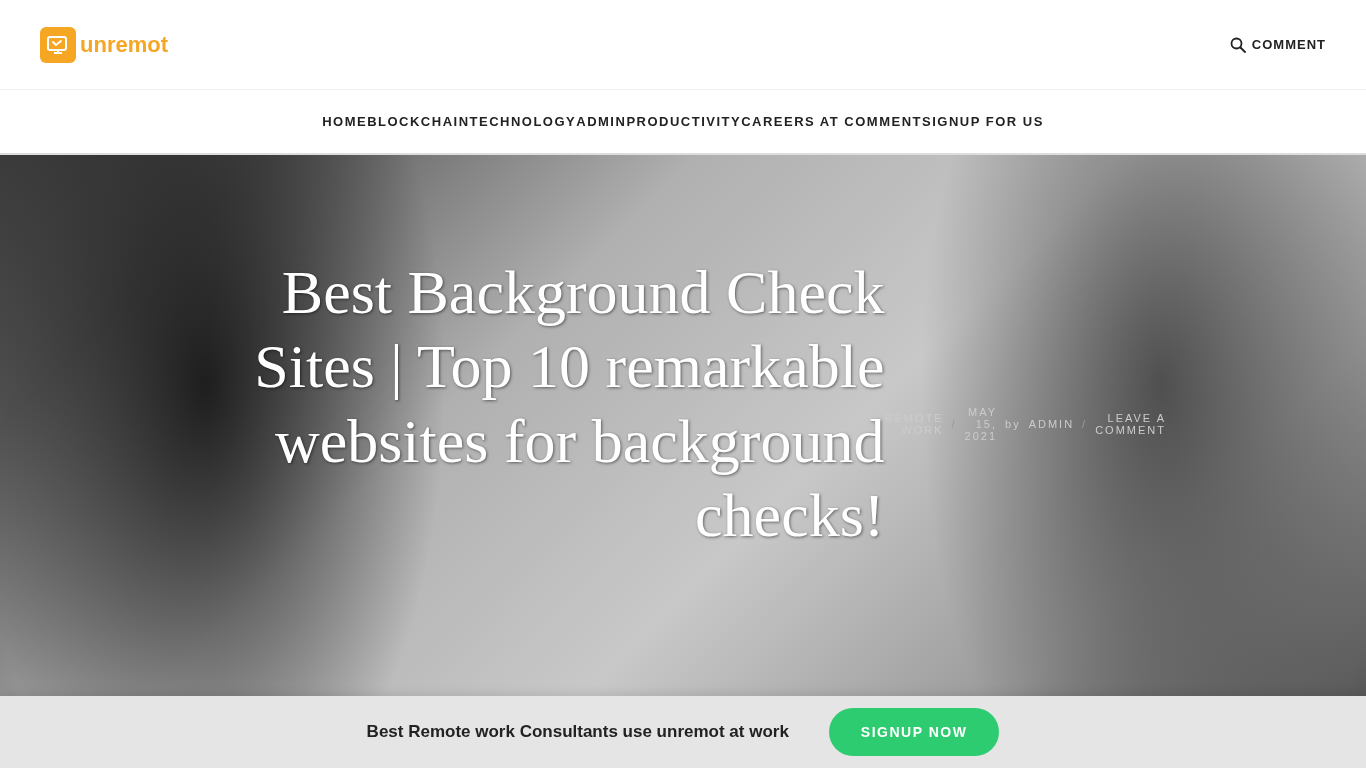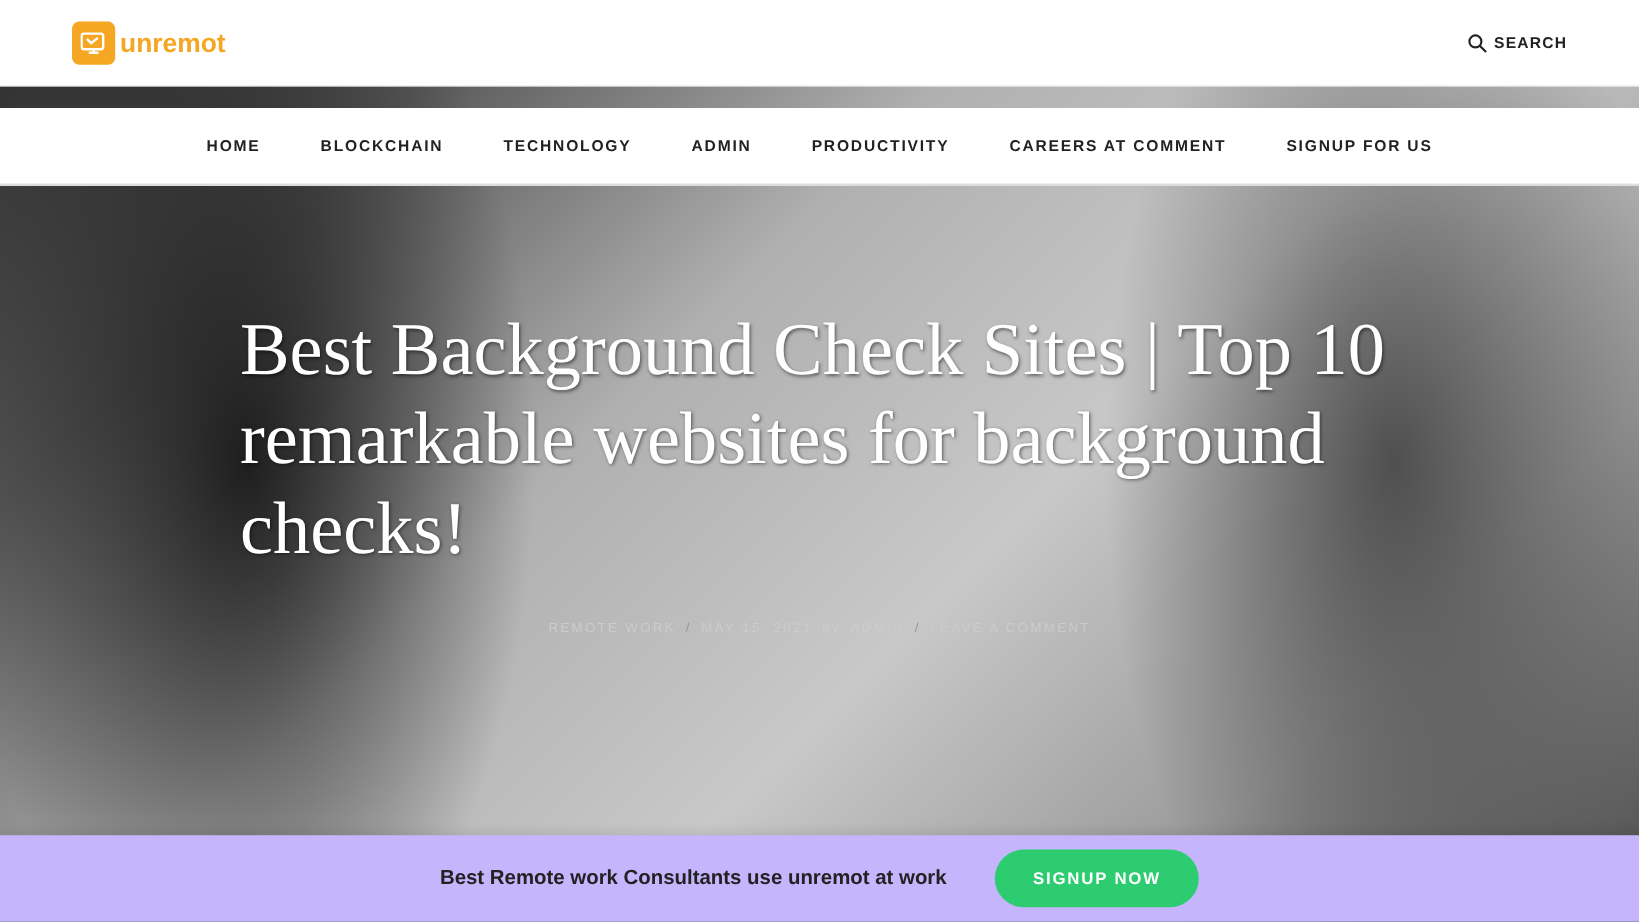--- a/index.html
+++ b/index.html
@@ -2,26 +2,26 @@
 <html><head>
   <meta charset="utf-8">
   <style>
     * { margin: 0; padding: 0; box-sizing: border-box; }
     body { font-family: Georgia, 'Times New Roman', serif; background: #fff; width: 1366px; height: 768px; overflow: hidden; }
 
     
     .header {
       position: absolute;
       top: 0; left: 0; right: 0;
-      height: 72px;
+      height: 90px;
       background: #fff;
       display: flex;
       align-items: center;
       justify-content: space-between;
-      padding: 0 60px;
+      padding: 0 40px;
       z-index: 100;
       border-bottom: 1px solid #eee;
     }
 
     .logo {
       display: flex;
       align-items: center;
       gap: 4px;
       text-decoration: none;
     }
@@ -72,21 +72,20 @@
     
     .nav {
       position: absolute;
       top: 90px;
       left: 0; right: 0;
       height: 65px;
       background: #fff;
       display: flex;
       align-items: center;
       justify-content: center;
-      gap: 50px;
       z-index: 100;
       border-bottom: 2px solid #ddd;
     }
 
     .nav-item {
       font-family: Arial, sans-serif;
       font-size: 13px;
       font-weight: 700;
       letter-spacing: 1.5px;
       color: #222;
@@ -112,25 +111,25 @@
         radial-gradient(ellipse 300px 600px at 15% 50%, rgba(20,20,20,0.9) 0%, transparent 80%),
         radial-gradient(ellipse 300px 600px at 85% 50%, rgba(40,40,40,0.7) 0%, transparent 80%),
         linear-gradient(135deg, #2a2a2a 0%, #5a5a5a 20%, #b0b0b0 40%, #c8c8c8 60%, #9a9a9a 80%, #4a4a4a 100%);
     }
 
     .hero-content {
       position: absolute;
       top: 155px;
       left: 0; right: 0;
       display: flex;
-      flex-direction: column;
+      flex-direction: row;
       align-items: center;
       justify-content: center;
       padding: 100px 200px 0;
-      text-align: left;
+      text-align: right;
     }
 
     .hero-title {
       font-family: Georgia, serif;
       font-size: 62px;
       font-weight: 400;
       color: #fff;
       line-height: 1.2;
       margin-bottom: 40px;
       text-shadow: 1px 1px 3px rgba(0,0,0,0.5);
@@ -154,21 +153,21 @@
     .meta-sep {
       color: #999;
     }
 
     
     .cta-bar {
       position: absolute;
       bottom: 0;
       left: 0; right: 0;
       height: 72px;
-      background: #c4b5fd;
+      background: #e5e5e5;
       display: flex;
       align-items: center;
       justify-content: center;
       gap: 40px;
       z-index: 200;
       box-shadow: 0 -2px 10px rgba(0,0,0,0.1);
     }
 
     .cta-text {
       font-family: Arial, sans-serif;
@@ -209,21 +208,21 @@
     <span class="logo-text">
       <span>un</span><span style="color:#f5a623;">remot</span>
     </span>
   </a>
 
   <div class="search-area">
     <svg class="search-icon-svg" viewBox="0 0 16 16" fill="none">
       <circle cx="6.5" cy="6.5" r="5" stroke="#222" stroke-width="1.8"></circle>
       <line x1="10.5" y1="10.5" x2="15" y2="15" stroke="#222" stroke-width="1.8" stroke-linecap="round"></line>
     </svg>
-    <span class="search-label">SEARCH</span>
+    <span class="search-label">COMMENT</span>
   </div>
 </header>
 
 <nav class="nav">
   <a class="nav-item">HOME</a>
   <a class="nav-item">BLOCKCHAIN</a>
   <a class="nav-item">TECHNOLOGY</a>
   <a class="nav-item">ADMIN</a>
   <a class="nav-item">PRODUCTIVITY</a>
   <a class="nav-item">CAREERS AT COMMENT</a>

